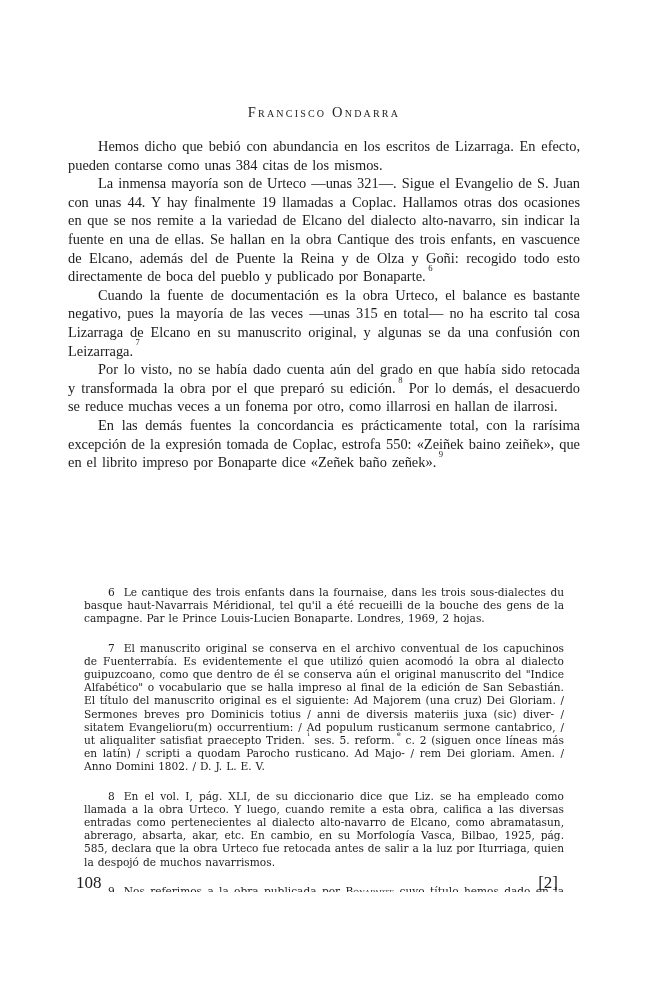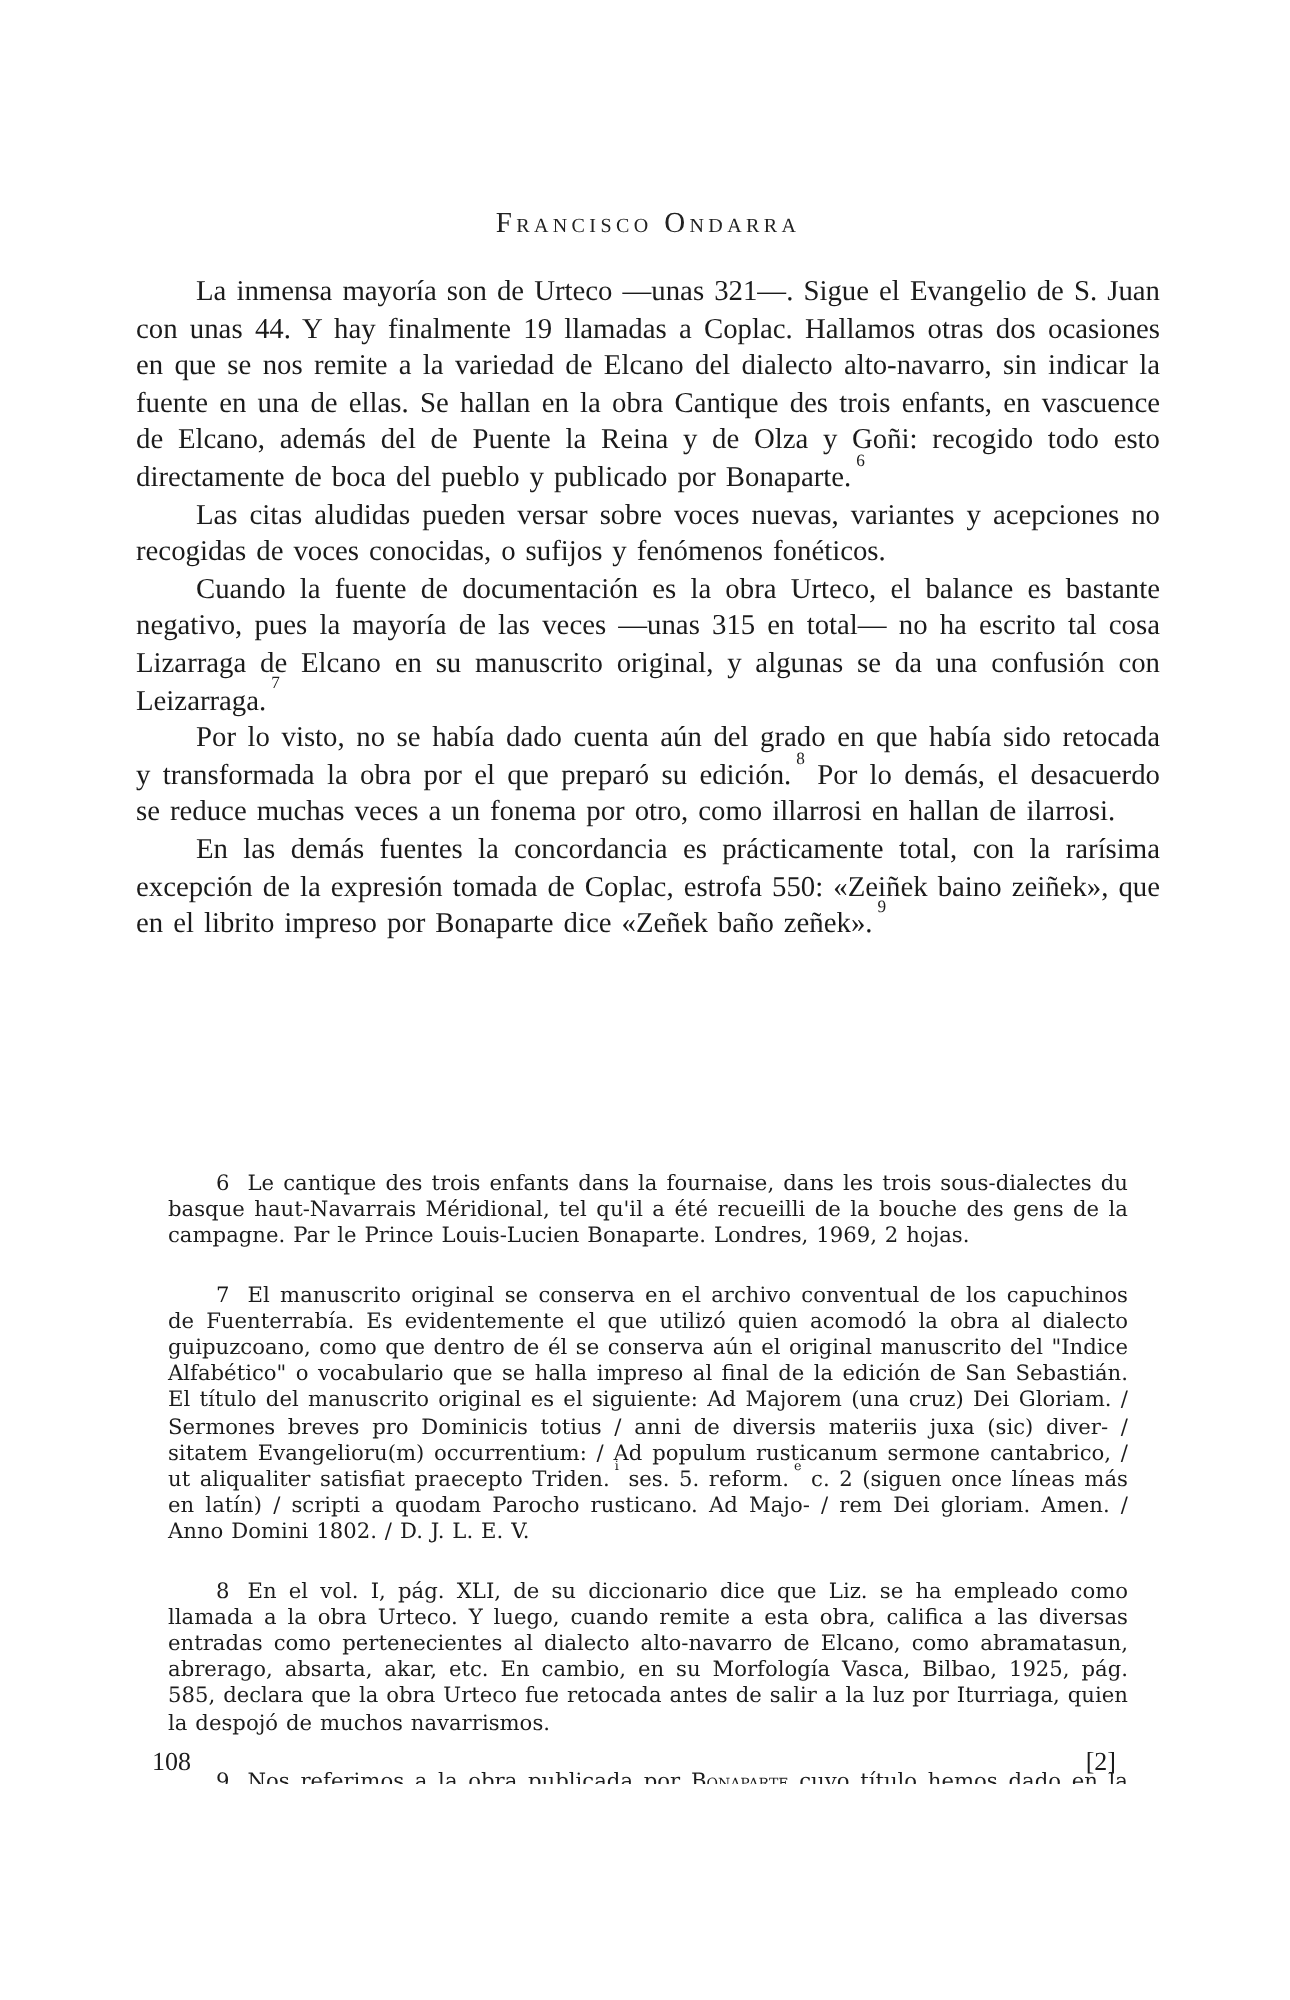--- a/index.html
+++ b/index.html
@@ -18,39 +18,39 @@
   .bodytext p{margin:0;text-indent:30px;}
   .footnotes{
     position:absolute;top:585px;left:68px;width:512px;
     font-family:"DejaVu Serif",serif;font-size:10.6px;line-height:13.2px;
     text-align:justify;word-spacing:0.6px;color:#1c1c1c;
   }
   .footnotes p{margin:16px;text-indent:24px;}
   .footnotes p.fn{margin-top:1px;}
   .page-footer{
     position:absolute;top:873px;left:68px;width:512px;
-    display:flex;justify-content:space-between;font-size:13px;color:#1b1b1b;
+    display:flex;justify-content:space-between;font-size:17px;color:#1b1b1b;
   }
   .page-footer .fl{padding-left:8px;}
   .page-footer .fr{padding-right:22px;}
   sup{font-size:60%;line-height:0;position:relative;top:-0.5em;margin-left:2.5px;}
   .s-i{}
   .s-sc{font-variant:small-caps;text-decoration:underline;}
   .s-fnnum{margin-right:9px;}
 </style>
 </head>
 <body>
 
 <div class="sheet">
 
   <div class="running-head">Francisco Ondarra</div>
 
   <div class="bodytext">
+    <p><span>Hemos dicho que bebió con abundancia en los escritos de Lizarraga. En efecto, pueden contarse como unas 384 citas de los mismos.</span></p>
     <p><span>La inmensa mayoría son de </span><span class="s-i">Urteco</span><span> —unas 321—. Sigue el </span><span class="s-i">Evangelio de S. Juan</span><span> con unas 44. Y hay finalmente 19 llamadas a </span><span class="s-i">Coplac</span><span>. Hallamos otras dos ocasiones en que se nos remite a la variedad de Elcano del dialecto alto-navarro, sin indicar la fuente en una de ellas. Se hallan en la obra </span><span class="s-i">Cantique des trois enfants</span><span>, en vascuence de Elcano, además del de Puente la Reina y de Olza y Goñi: recogido todo esto directamente de boca del pueblo y publicado por Bonaparte.</span><sup>6</sup></p>
-    <p><span>Las citas aludidas pueden versar sobre voces nuevas, variantes y acepciones no recogidas de voces conocidas, o sufijos y fenómenos fonéticos.</span></p>
     <p><span>Cuando la fuente de documentación es la obra </span><span class="s-i">Urteco</span><span>, el balance es bastante negativo, pues la mayoría de las veces —unas 315 en total— no ha escrito tal cosa Lizarraga de Elcano en su manuscrito original, y algunas se da una confusión con Leizarraga.</span><sup>7</sup></p>
     <p><span>Por lo visto, no se había dado cuenta aún del grado en que había sido retocada y transformada la obra por el que preparó su edición.</span><sup>8</sup><span> Por lo demás, el desacuerdo se reduce muchas veces a un fonema por otro, como </span><span class="s-i">illarrosi</span><span> en hallan de </span><span class="s-i">ilarrosi</span><span>.</span></p>
     <p><span>En las demás fuentes la concordancia es prácticamente total, con la rarísima excepción de la expresión tomada de </span><span class="s-i">Coplac</span><span>, estrofa 550: «Zeiñek baino zeiñek», que en el librito impreso por Bonaparte dice «Zeñek baño zeñek».</span><sup>9</sup></p>
   </div>
 
   <div class="footnotes">
     <p class="fn"><span class="s-fnnum">6</span><span class="s-i">Le cantique des trois enfants dans la fournaise</span><span>, dans les trois sous-dialectes du basque haut-Navarrais Méridional, tel qu'il a été recueilli de la bouche des gens de la campagne. Par le Prince Louis-Lucien Bonaparte. Londres, 1969, 2 hojas.</span></p>
     <p class="fn"><span class="s-fnnum">7</span><span>El manuscrito original se conserva en el archivo conventual de los capuchinos de Fuenterrabía. Es evidentemente el que utilizó quien acomodó la obra al dialecto guipuzcoano, como que dentro de él se conserva aún el original manuscrito del "Indice Alfabético" o vocabulario que se halla impreso al final de la edición de San Sebastián. El título del manuscrito original es el siguiente: Ad Majorem (una cruz) Dei Gloriam. / Sermones breves pro Dominicis totius / anni de diversis materiis juxa (sic) diver- / sitatem Evangelioru(m) occurrentium: / Ad populum rusticanum sermone cantabrico, / ut aliqualiter satisfiat praecepto Triden.</span><sup>i</sup><span> ses. 5. reform.</span><sup>e</sup><span> c. 2 (siguen once líneas más en latín) / scripti a quodam Parocho rusticano. Ad Majo- / rem Dei gloriam. Amen. / Anno Domini 1802. / D. J. L. E. V.</span></p>
     <p class="fn"><span class="s-fnnum">8</span><span>En el vol. I, pág. XLI, de su diccionario dice que </span><span class="s-i">Liz.</span><span> se ha empleado como llamada a la obra </span><span class="s-i">Urteco</span><span>. Y luego, cuando remite a esta obra, califica a las diversas entradas como pertenecientes al dialecto alto-navarro de Elcano, como </span><span class="s-i">abramatasun</span><span>, </span><span class="s-i">abrerago</span><span>, </span><span class="s-i">absarta</span><span>, </span><span class="s-i">akar</span><span>, etc. En cambio, en su </span><span class="s-i">Morfología Vasca</span><span>, Bilbao, 1925, pág. 585, declara que la obra </span><span class="s-i">Urteco</span><span> fue retocada antes de salir a la luz por Iturriaga, quien la despojó de muchos navarrismos.</span></p>
     <p class="fn"><span class="s-fnnum">9</span><span>Nos referimos a la obra publicada por </span><span class="s-sc">Bonaparte</span><span> cuyo título hemos dado en la nota 4. Más noticias sobre la misma pueden verse en: </span><span class="s-sc">Ondarra</span><span>, P., </span><span class="s-i">Producción literaria de Joaquín Lizarraga (1748-1835)</span><span>, “Fontes Lingvae Vasconvm”, 1972, núm. 11, pág. 272.</span></p>

